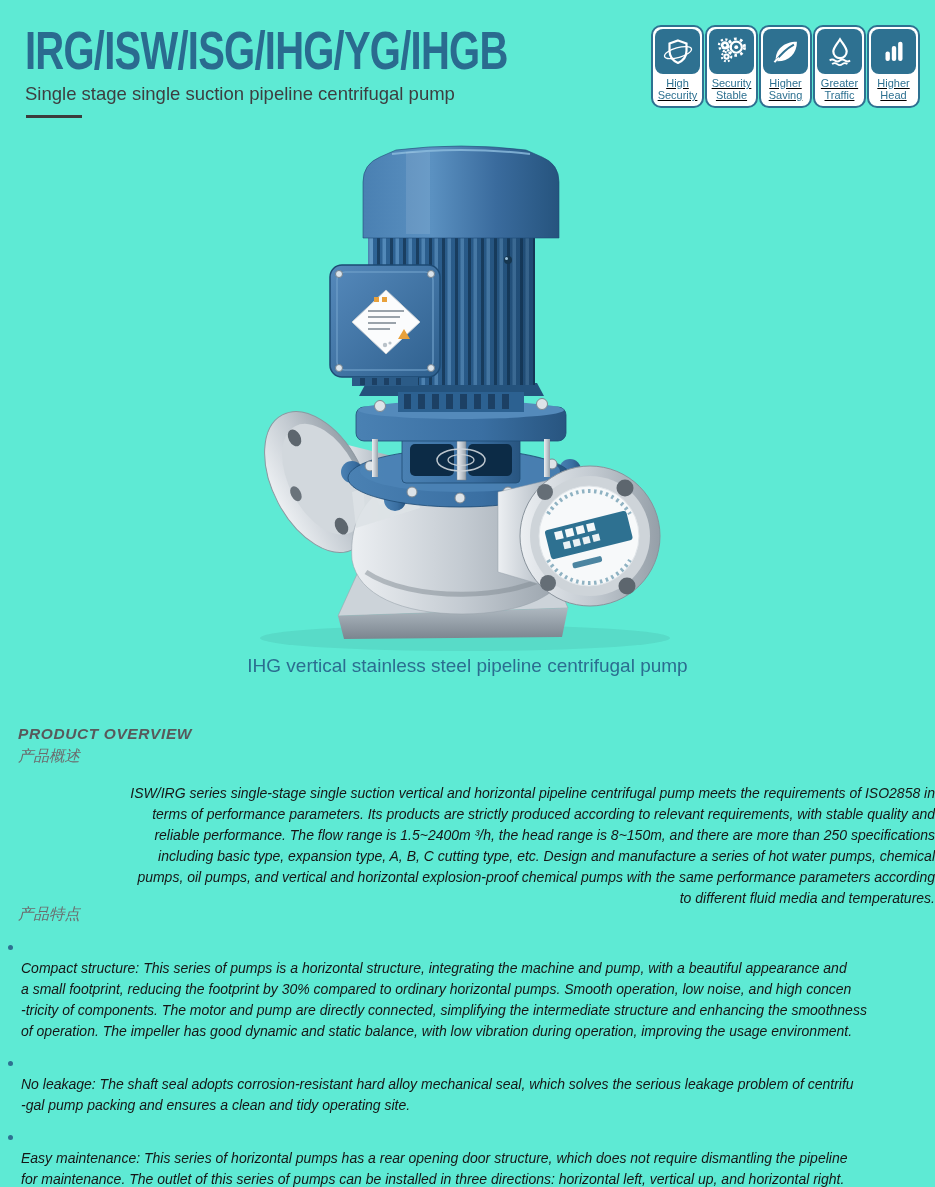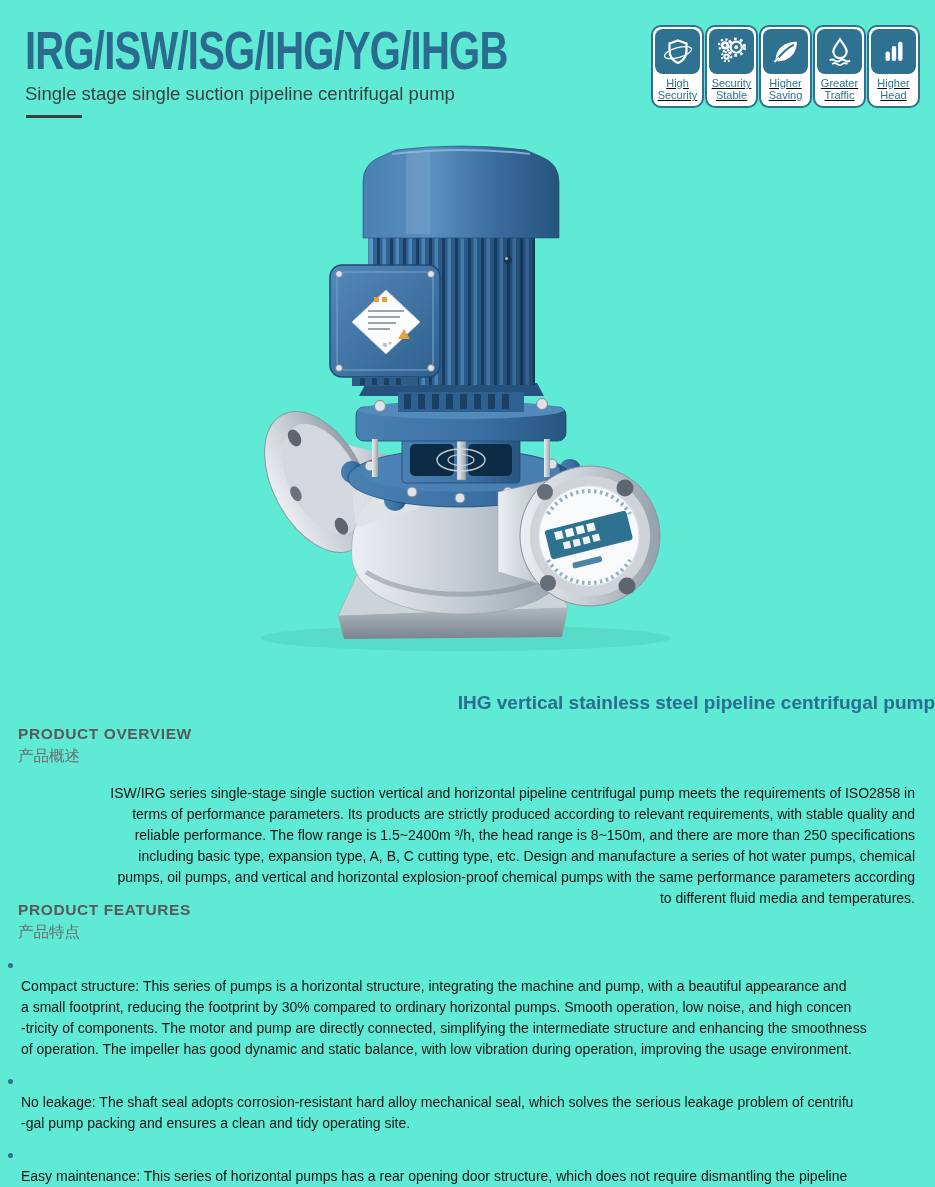--- a/index.html
+++ b/index.html
@@ -16,25 +16,25 @@
   .badges{position:absolute;top:25px;right:15px;display:flex;gap:1px;text-decoration:underline;}
   .badge{width:53px;height:83px;box-sizing:border-box;border:2px solid #2e7191;border-radius:10px;
          background:#fff;display:flex;flex-direction:column;align-items:center;padding:2px;}
   .badge-icon{width:45px;height:45px;background:#2e7191;border-radius:8px;flex:0 0 auto;
               display:flex;align-items:center;justify-content:center;}
   .badge-label{margin-top:3px;font-size:11px;line-height:1.12;color:#2e7191;text-align:center;}
 
   
   .figure{position:absolute;top:140px;left:0;width:935px;height:518px;}
   .figure svg{display:block;}
-  .caption{position:absolute;top:655px;left:0;width:935px;text-align:right;
-           font-size:19px;font-weight:bold;color:#2b6d90;margin-top:37px;}
+  .caption{position:absolute;top:655px;left:0;width:935px;text-align:center;
+           font-size:19px;font-weight:normal;color:#2b6d90;}
 
   
-  .section{position:absolute;left:18px;right:20px;}
+  .section{position:absolute;left:18px;right:0;font-style:italic;}
   .sec-overview{top:725px;}
   .sec-features{top:901px;}
   .sec-en{font-size:15.5px;font-weight:bold;color:#58595b;letter-spacing:.6px;}
   .sec-zh{font-size:15.5px;color:#6b6c6e;margin-top:3px;}
   .body-text{margin-top:16px;font-size:14px;line-height:21px;color:#161616;white-space:pre-line;text-align:right;}
 
   .features-list{margin-top:12px;margin-left:-10px;}
   .feature-item{position:relative;padding-left:13px;margin-top:11px;
                 font-size:14px;line-height:21px;color:#161616;white-space:pre-line;}
   .bullet-dot{position:absolute;left:0;top:8px;width:5px;height:5px;border-radius:50%;background:#2e7191;}
@@ -315,21 +315,20 @@
     <div class="sec-zh">产品概述</div>
     <div class="body-text">ISW/IRG series single-stage single suction vertical and horizontal pipeline centrifugal pump meets the requirements of ISO2858 in
 terms of performance parameters. Its products are strictly produced according to relevant requirements, with stable quality and
 reliable performance. The flow range is 1.5~2400m ³/h, the head range is 8~150m, and there are more than 250 specifications
 including basic type, expansion type, A, B, C cutting type, etc. Design and manufacture a series of hot water pumps, chemical
 pumps, oil pumps, and vertical and horizontal explosion-proof chemical pumps with the same performance parameters according
 to different fluid media and temperatures.</div>
   </div>
 
   <div class="section sec-features">
-    <div class="sec-en">PRODUCT FEATURES</div>
     <div class="sec-zh">产品特点</div>
     <div class="features-list">
       <div class="feature-item">
         <span class="bullet-dot"></span><span>Compact structure: This series of pumps is a horizontal structure, integrating the machine and pump, with a beautiful appearance and
 a small footprint, reducing the footprint by 30% compared to ordinary horizontal pumps. Smooth operation, low noise, and high concen
 -tricity of components. The motor and pump are directly connected, simplifying the intermediate structure and enhancing the smoothness
 of operation. The impeller has good dynamic and static balance, with low vibration during operation, improving the usage environment.</span>
       </div>
       <div class="feature-item">
         <span class="bullet-dot"></span><span>No leakage: The shaft seal adopts corrosion-resistant hard alloy mechanical seal, which solves the serious leakage problem of centrifu

